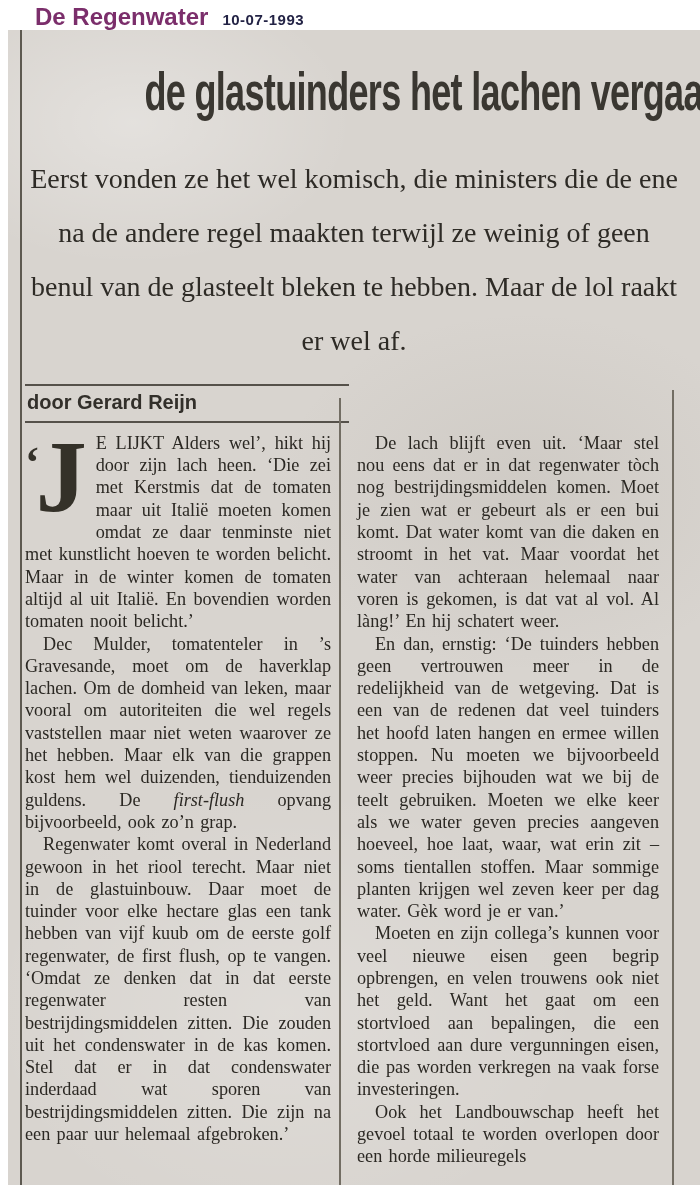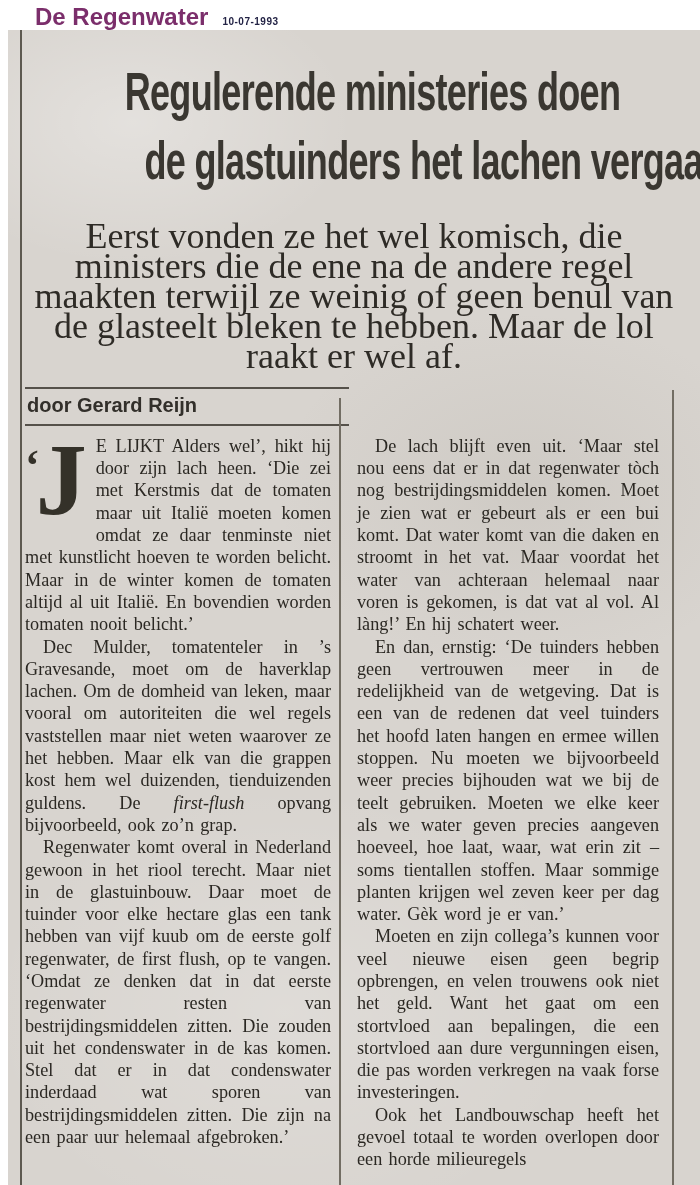--- a/index.html
+++ b/index.html
@@ -9,21 +9,21 @@
   }
 
   
   .page-header{position:absolute;top:3px;left:35px;white-space:nowrap;}
   .brand{
     font-family:"Liberation Sans",sans-serif;font-weight:bold;
     font-size:24px;color:#7b2e6b;letter-spacing:0;
   }
   .hdr-date{
     font-family:"Liberation Sans",sans-serif;font-weight:bold;
-    font-size:10px;color:#232345;margin-left:14px;letter-spacing:.5px;
+    font-size:15px;color:#232345;margin-left:14px;letter-spacing:.5px;
   }
 
   
   .clipping{
     position:absolute;top:30px;left:8px;width:692px;height:1155px;
     overflow:hidden;color:#2b2823;
     background:
       radial-gradient(ellipse 340px 220px at 18% 8%,rgba(255,255,255,.30),rgba(255,255,255,0) 65%),
       radial-gradient(ellipse 420px 300px at 75% 40%,rgba(125,118,105,.10),rgba(125,118,105,0) 60%),
       radial-gradient(ellipse 500px 380px at 40% 85%,rgba(255,255,255,.18),rgba(255,255,255,0) 60%),
@@ -38,21 +38,21 @@
   .headline .hl-line{display:block;line-height:62px;white-space:nowrap;}
   .headline .hl-line span{
     display:inline-block;transform:scaleX(.68);transform-origin:50% 50%;
     font-family:"Liberation Sans",sans-serif;font-weight:bold;
     font-size:53px;letter-spacing:-1px;
   }
 
   
   .intro{
     width:648px;margin:12px auto 0;text-align:center;
-    font-size:36px;line-height:30px;color:#2e2b26;
+    font-size:28px;line-height:54px;color:#2e2b26;
   }
 
   
   .byline{
     margin:16px 0 0 17px;width:322px;
     border-top:2px solid #55514a;border-bottom:2px solid #55514a;
     padding:5px 0 7px 2px;
     font-family:"Liberation Sans",sans-serif;font-weight:bold;
     font-size:20px;color:#322f2a;
   }
@@ -84,21 +84,20 @@
 <div class="page-header">
   <span class="brand">De Regenwater</span><span class="hdr-date">10-07-1993</span>
 </div>
 
 <div class="clipping">
   <div class="left-rule"></div>
   <div class="mid-rule"></div>
   <div class="right-rule"></div>
 
   <h1 class="headline">
-    <span class="hl-line"><span>Regulerende ministeries doen</span></span>
     <span class="hl-line"><span>de glastuinders het lachen vergaan</span></span>
   </h1>
 
   <p class="intro">Eerst vonden ze het wel komisch, die ministers die de ene na de andere regel maakten terwijl ze weinig of geen benul van de glasteelt bleken te hebben. Maar de lol raakt er wel af.</p>
 
   <div class="byline">door Gerard Reijn</div>
 
   <div class="cols">
     <div class="col col-left">
       <p>

